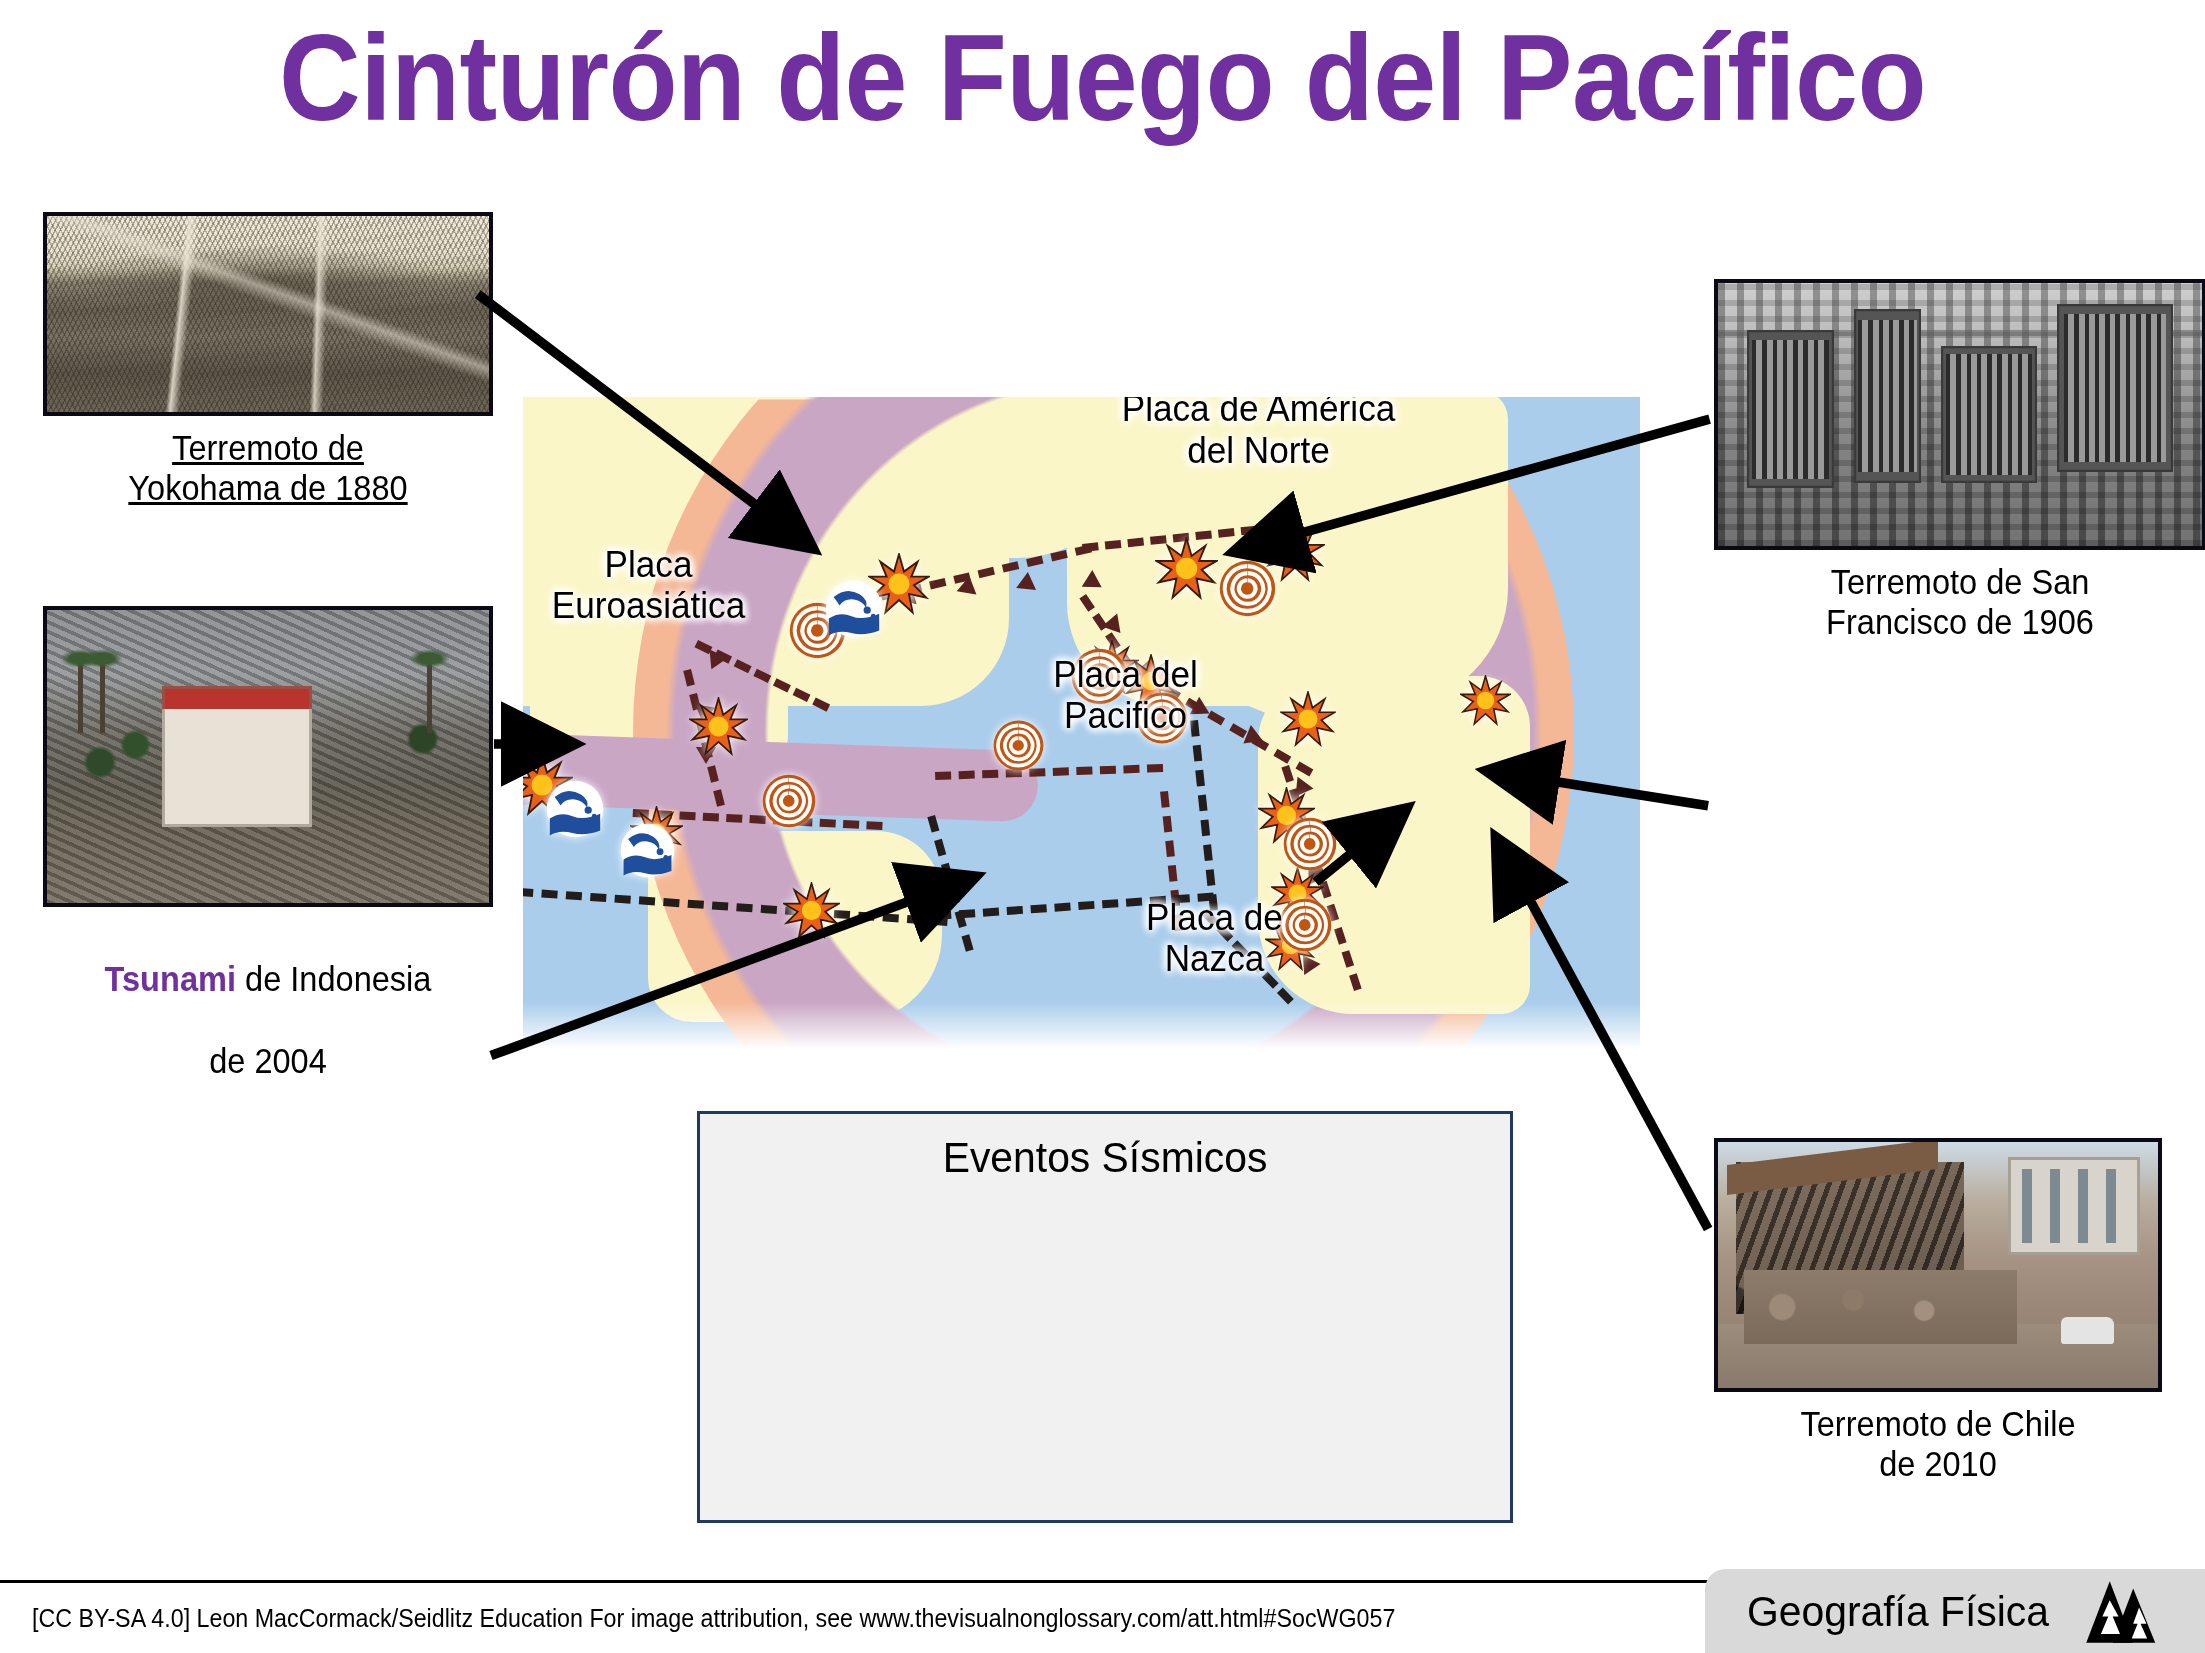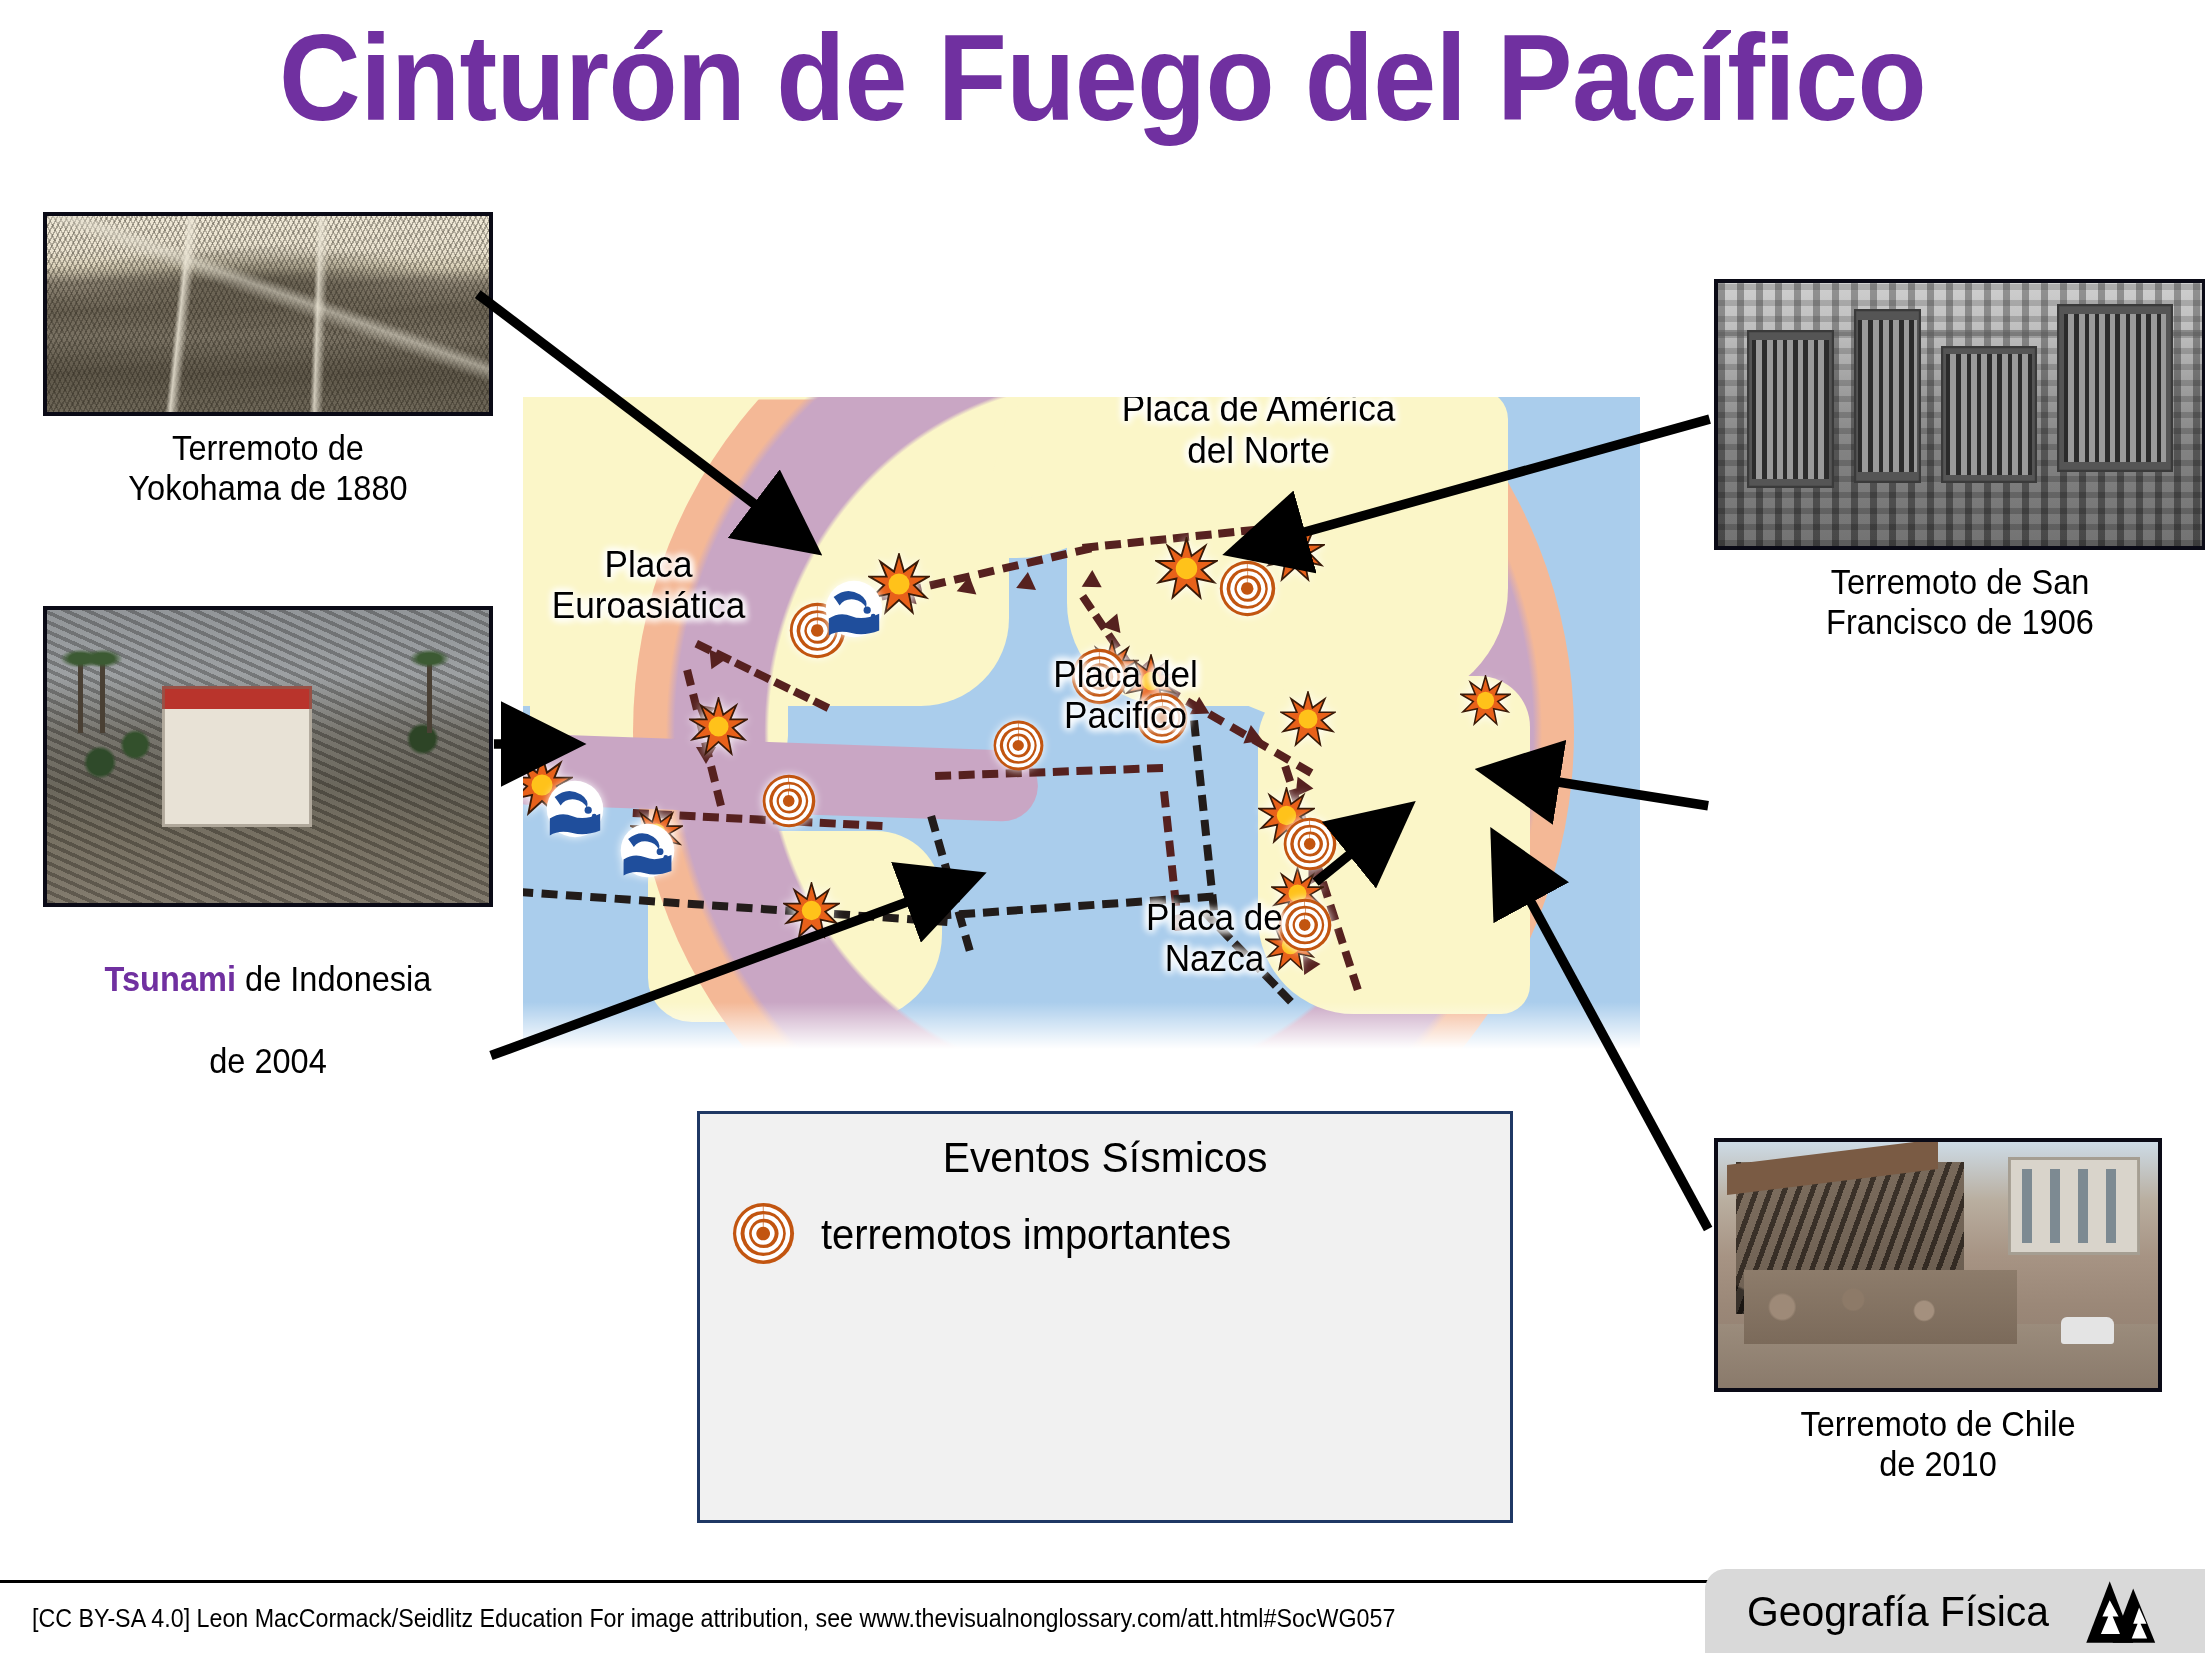--- a/index.html
+++ b/index.html
@@ -493,21 +493,21 @@
     <div class="mlabel" style="left:-29px; top:147px; width:309px;">Placa
 Euroasiática</div>
     <div class="mlabel" style="left:515px; top:-8.8px; width:441px;">Placa de América
 del Norte</div>
     <div class="mlabel" style="left:448px; top:257px; width:309px;">Placa del
 Pacifico</div>
     <div class="mlabel" style="left:537px; top:500px; width:309px;">Placa de
 Nazca</div>
   </div>
 
-  <div class="card" style="left:43px; top:212px; width:450px;">
+  <div class="card" style="left:43px; top:212px; width:450px;text-decoration:underline;">
     <div class="photo" style="height:204px;">
       <div class="ph-inner yoko"></div>
     </div>
     <div class="cap">Terremoto de
 Yokohama de 1880</div>
   </div>
 
   <div class="card" style="left:43px; top:578px; width:450px;margin-top:28px;">
     <div class="photo" style="height:301px;">
       <div class="ph-inner indo">
@@ -568,29 +568,20 @@
       <line x1="2326" y1="570" x2="1688" y2="748"></line>
       <line x1="2324" y1="1096" x2="2032" y2="1050"></line>
       <line x1="2324" y1="1672" x2="2040" y2="1148"></line>
       <line x1="1790" y1="1200" x2="1906" y2="1106"></line>
     </g>
   </svg>
 
   <div class="legend">
     <div class="legend-title">Eventos Sísmicos</div>
 
-    <div class="legend-row">
-      <span>
-        <svg width="65" height="65" viewBox="0 0 100 100">
-            <circle cx="50" cy="50" r="47" fill="#C25510"></circle>
-            <path d="M50 12 A38 38 0 1 1 49 12 M50 24 A26 26 0 1 0 51 24 M50 36 A14 14 0 1 1 49 36" fill="none" stroke="#fff" stroke-width="7"></path>
-          </svg>
-      </span>
-      <span class="lab">terremotos importantes</span>
-    </div>
 
 
   </div>
 
 
   <div class="footline"></div>
   <div class="foot">[CC BY-SA 4.0] Leon MacCormack/Seidlitz Education For image attribution, see www.thevisualnonglossary.com/att.html#SocWG057</div>
   <div class="badge">
     <span class="btxt">Geografía Física</span>
     <span class="bico">

